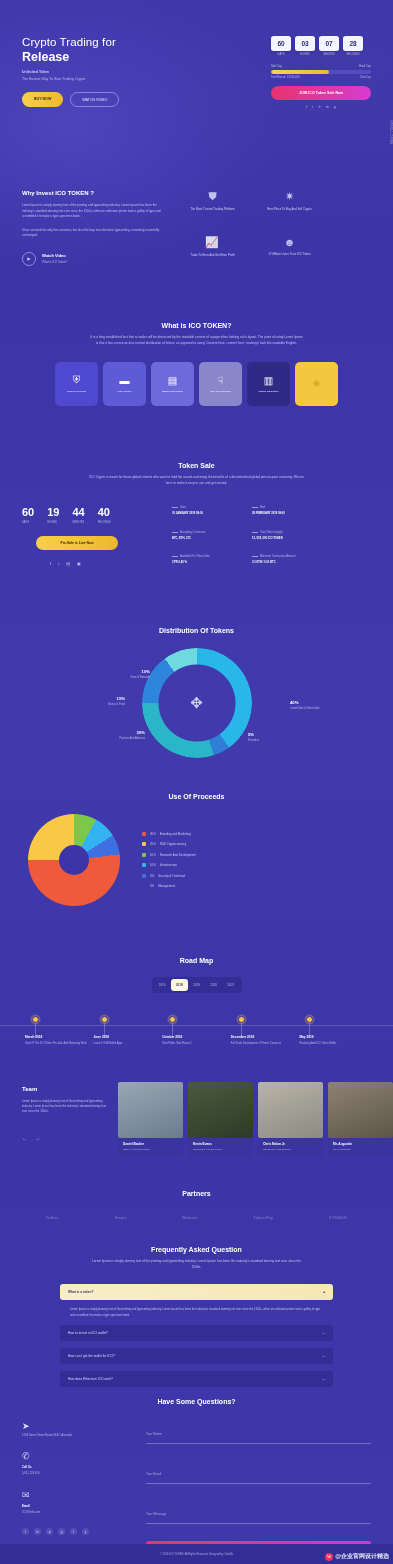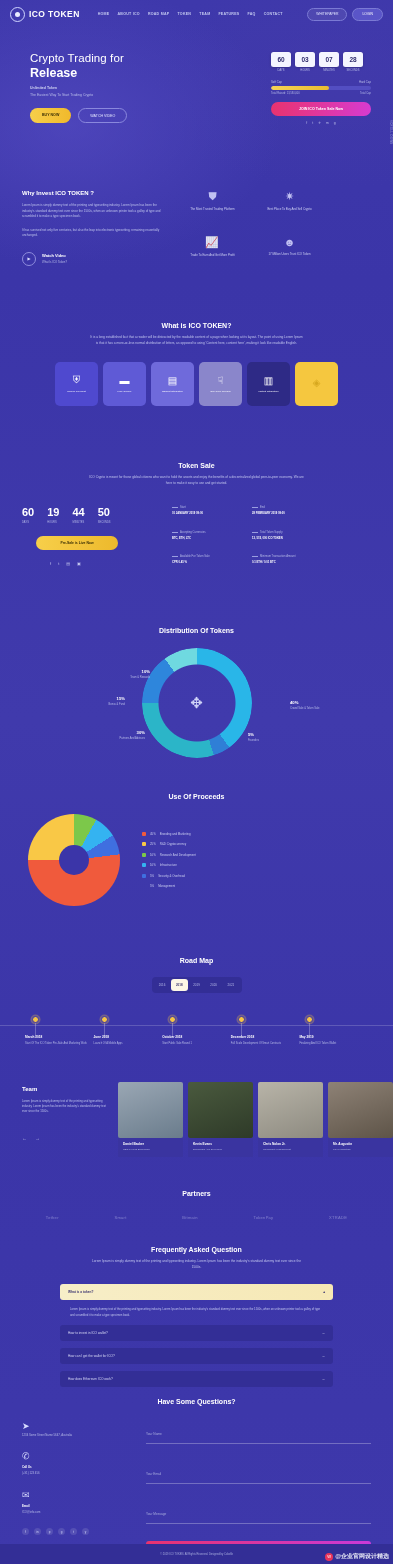--- a/index.html
+++ b/index.html
@@ -23,21 +23,21 @@
   .brand { display:flex; align-items:center; gap:4px; }
   .brand-mark { width:15px; height:15px; border-radius:50%; border:1.3px solid #cfd4ff; position:relative; display:flex; align-items:center; justify-content:center; }
   .brand-mark:after { content:""; width:5px; height:5px; background:#e8ebff; border-radius:50%; }
   .brand-txt { font-size:8.5px; font-weight:bold; letter-spacing:.4px; color:#fff; }
   .nav { display:flex; gap:8px; margin-left:18px; }
   .nav a { font-size:3.6px; color:#c2c7f0; text-decoration:none; letter-spacing:.25px; font-weight:600; }
   .hdr-btns { margin-left:auto; display:flex; gap:5px; }
   .btn-ghost { font-size:3.4px; color:#dfe2ff; border:.6px solid #7b7ad4; border-radius:9px; padding:3.5px 8px; background:rgba(255,255,255,.08); }
   .btn-solid { font-size:3.4px; color:#fff; border-radius:9px; padding:3.5px 9px; background:#5a55c8; border:.6px solid #7b7ad4; }
   
-  .hero { position:absolute; top:52px; left:0; right:0; height:110px; padding:0 30px; }
+  .hero { position:absolute; top:36px; left:0; right:0; height:110px; padding:0 22px; }
   .hero-l { width:150px; }
   .h1a { font-size:11.5px; font-weight:400; color:#fff; letter-spacing:.1px; }
   .h1b { font-size:12.5px; font-weight:bold; color:#fff; margin-top:2px; }
   .hero-sub1 { font-size:3.5px; color:#cfd2f2; margin-top:6px; font-weight:bold; }
   .hero-sub2 { font-size:3.5px; color:#b9bdea; margin-top:3px; }
   .hero-btns { display:flex; gap:7px; margin-top:11px; }
   .btn-yellow { background:linear-gradient(90deg,#f7cf4a,#f0b92c); color:#3a2f05; font-size:3.6px; font-weight:bold; border-radius:10px; padding:4.5px 12px; }
   .btn-outline { border:.7px solid #8a88dd; color:#e2e4ff; font-size:3.6px; border-radius:10px; padding:4.5px 11px; }
   .hero-r { position:absolute; right:22px; top:0; width:100px; }
   .cnt-row { display:flex; gap:4px; }
@@ -176,40 +176,20 @@
   .wm { position:absolute; right:4px; bottom:3px; display:flex; align-items:center; gap:2px; }
   .wm-i { width:8px; height:8px; border-radius:50%; background:#e8335a; display:flex; align-items:center; justify-content:center; font-size:4px; color:#fff; }
   .wm-t { font-size:6px; color:#e6e7f5; font-weight:bold; }
   .sideTxt { position:absolute; right:1px; top:120px; font-size:2.6px; color:#9b9fd8; writing-mode:vertical-rl; letter-spacing:.5px; }
 </style>
 </head>
 <body>
 
 <div class="page">
 
-  <div class="hdr">
-    <div class="brand">
-      <div class="brand-mark"></div>
-      <div class="brand-txt">ICO TOKEN</div>
-    </div>
-    <div class="nav">
-      <a href="#">HOME</a>
-      <a href="#">ABOUT ICO</a>
-      <a href="#">ROAD MAP</a>
-      <a href="#">TOKEN</a>
-      <a href="#">TEAM</a>
-      <a href="#">FEATURES</a>
-      <a href="#">FAQ</a>
-      <a href="#">CONTACT</a>
-    </div>
-    <div class="hdr-btns">
-      <div class="btn-ghost">WHITEPAPER</div>
-      <div class="btn-solid">LOGIN</div>
-    </div>
-  </div>
 
   <div class="hero">
     <div class="hero-l">
       <div class="h1a">Crypto Trading for</div>
       <div class="h1b">Release</div>
       <div class="hero-sub1">Unlimited Token</div>
       <div class="hero-sub2">The Easiest Way To Start Trading Crypto</div>
       <div class="hero-btns">
         <div class="btn-yellow">BUY NOW</div>
         <div class="btn-outline">WATCH VIDEO</div>
@@ -333,21 +313,21 @@
           </div>
           <div>
             <div class="ts-n">19</div>
             <div class="ts-u">HOURS</div>
           </div>
           <div>
             <div class="ts-n">44</div>
             <div class="ts-u">MINUTES</div>
           </div>
           <div>
-            <div class="ts-n">50</div>
+            <div class="ts-n">40</div>
             <div class="ts-u">SECONDS</div>
           </div>
         </div>
         <div class="btn-y2">Pre-Sale is Live Now</div>
         <div class="ts-soc">
           <span>f</span>
           <span>t</span>
           <span>▤</span>
           <span>▣</span>
         </div>

